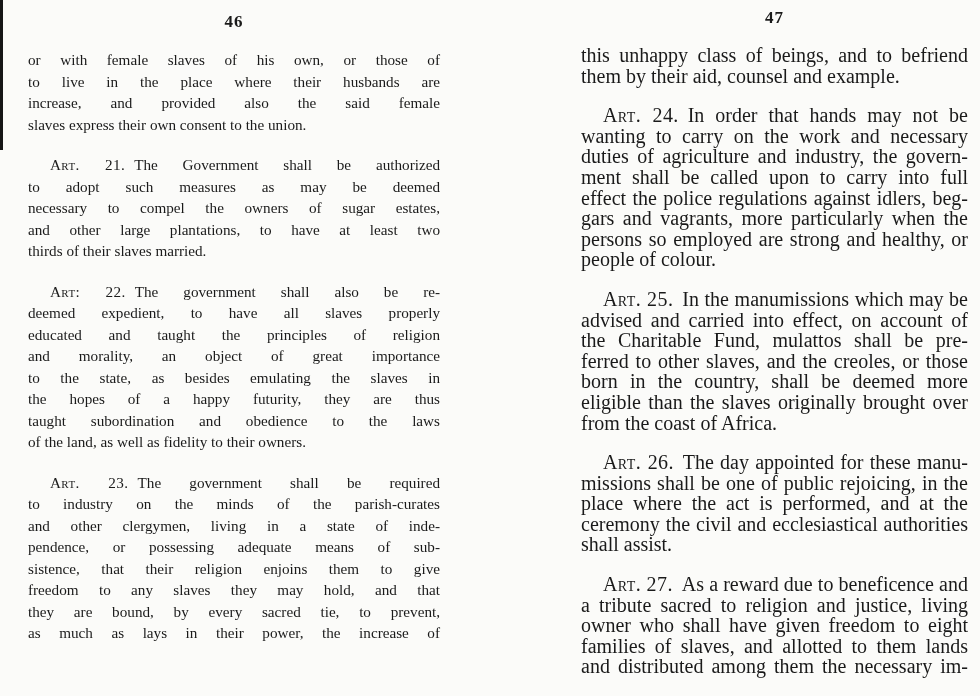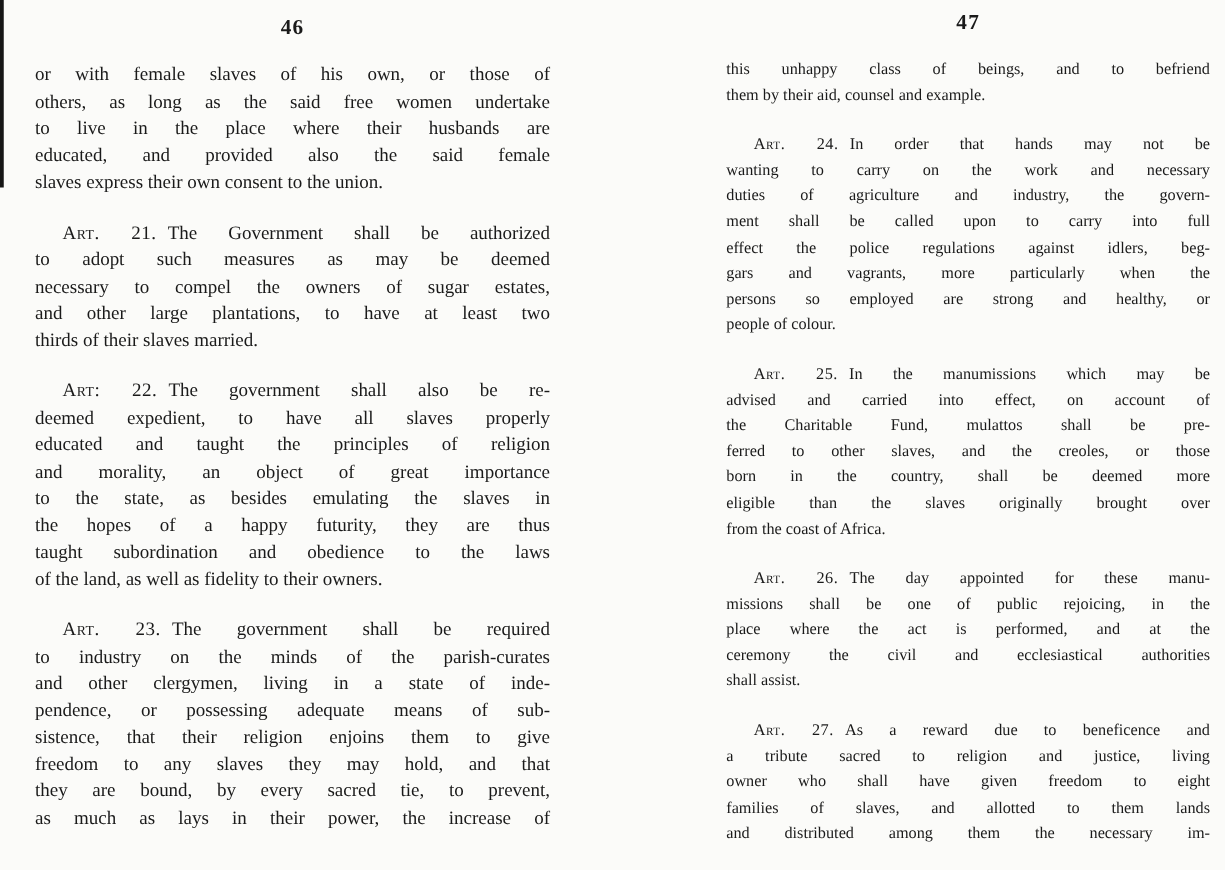--- a/index.html
+++ b/index.html
@@ -27,21 +27,21 @@
 
   .page-number {
     text-align: center;
     font-weight: bold;
     font-size: 17px;
     letter-spacing: 1px;
     margin-bottom: 17px;
   }
 
   .page-left  .page-body { font-size: 15.2px; }
-  .page-right .page-body { font-size: 13px; }
+  .page-right .page-body { font-size: 20px; }
 
   .line {
     text-align: justify;
     text-align-last: justify;
     white-space: normal;
   }
   .page-left  .line { line-height: 21.5px; }
   .page-right .line { line-height: 20.6px; }
   .line.flush { text-align-last: left; }
   .line.indent { padding-left: 22px; }
@@ -58,23 +58,22 @@
 <body>
 
 <div class="scan">
   <div class="edge-artifact"></div>
 
   <section class="page page-left">
     <div class="page-number">46</div>
     <div class="page-body">
         <div class="paragraph">
           <div class="line">or with female slaves of his own, or those of</div>
-          <div class="line">others, as long as the said free women undertake</div>
           <div class="line">to live in the place where their husbands are</div>
-          <div class="line">educated, and provided also the said female</div>
+          <div class="line">increase, and provided also the said female</div>
           <div class="line flush">slaves express their own consent to the union.</div>
         </div>
         <div class="paragraph">
           <div class="line indent"><span class="art-label">Art. 21.</span>The Government shall be authorized</div>
           <div class="line">to adopt such measures as may be deemed</div>
           <div class="line">necessary to compel the owners of sugar estates,</div>
           <div class="line">and other large plantations, to have at least two</div>
           <div class="line flush">thirds of their slaves married.</div>
         </div>
         <div class="paragraph">

